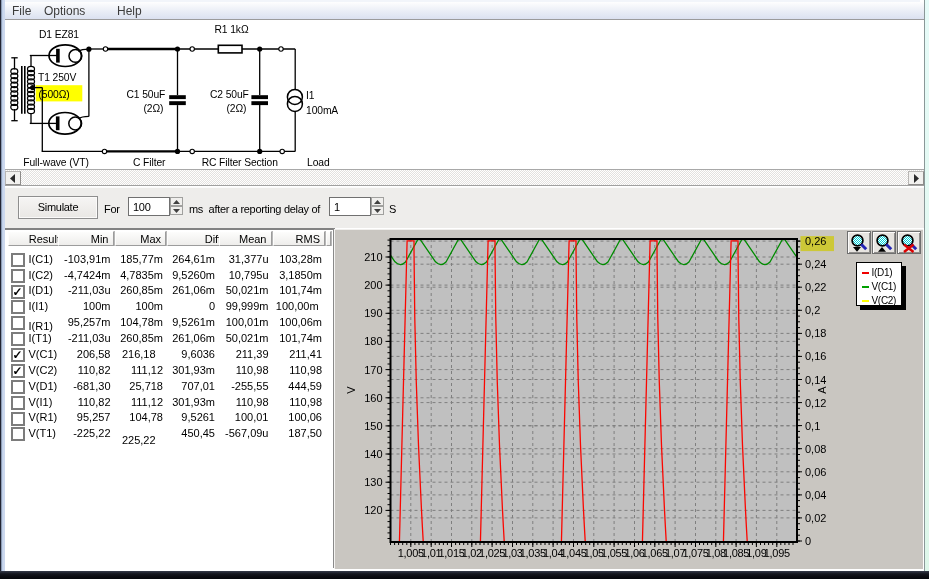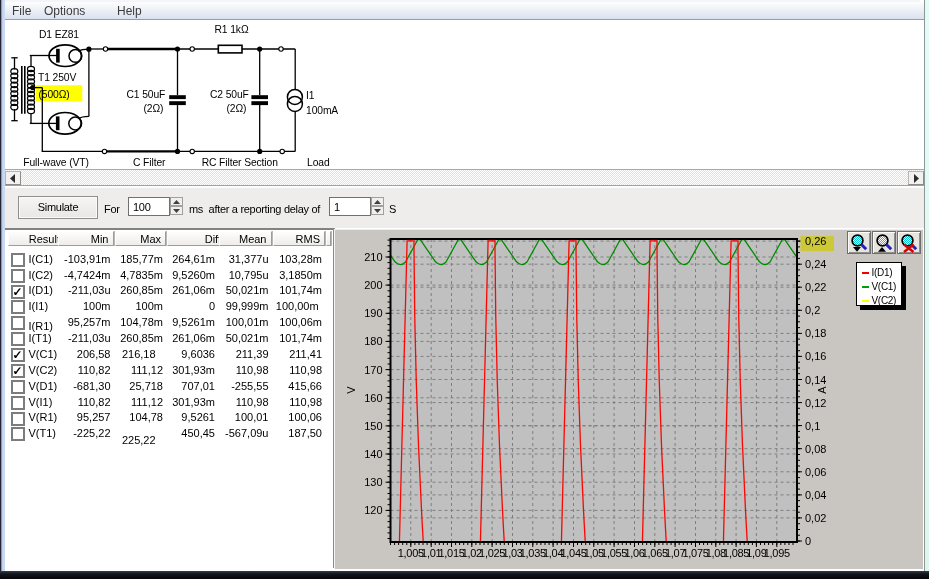--- a/index.html
+++ b/index.html
@@ -257,21 +257,21 @@
 <div class="rt" style="left:114.5px;top:362.8px;width:48.5px;text-align:right">111,12</div>
 <div class="rt" style="left:167.0px;top:362.8px;width:48.0px;text-align:right">301,93m</div>
 <div class="rt" style="left:219.0px;top:362.8px;width:49.5px;text-align:right">110,98</div>
 <div class="rt" style="left:272.5px;top:362.8px;width:49.5px;text-align:right">110,98</div>
 <div class="cb" style="left:10.5px;top:379.8px"></div>
 <div class="rt" style="left:28.5px;top:378.7px;width:40px">V(D1)</div>
 <div class="rt" style="left:58.0px;top:378.7px;width:52.5px;text-align:right">-681,30</div>
 <div class="rt" style="left:114.5px;top:378.7px;width:48.5px;text-align:right">25,718</div>
 <div class="rt" style="left:167.0px;top:378.7px;width:48.0px;text-align:right">707,01</div>
 <div class="rt" style="left:219.0px;top:378.7px;width:49.5px;text-align:right">-255,55</div>
-<div class="rt" style="left:272.5px;top:378.7px;width:49.5px;text-align:right">415,66</div>
+<div class="rt" style="left:272.5px;top:378.7px;width:49.5px;text-align:right">444,59</div>
 <div class="cb" style="left:10.5px;top:395.6px"></div>
 <div class="rt" style="left:28.5px;top:394.5px;width:40px">V(I1)</div>
 <div class="rt" style="left:58.0px;top:394.5px;width:52.5px;text-align:right">110,82</div>
 <div class="rt" style="left:114.5px;top:394.5px;width:48.5px;text-align:right">111,12</div>
 <div class="rt" style="left:167.0px;top:394.5px;width:48.0px;text-align:right">301,93m</div>
 <div class="rt" style="left:219.0px;top:394.5px;width:49.5px;text-align:right">110,98</div>
 <div class="rt" style="left:272.5px;top:394.5px;width:49.5px;text-align:right">110,98</div>
 <div class="cb" style="left:10.5px;top:411.5px"></div>
 <div class="rt" style="left:28.5px;top:410.4px;width:40px">V(R1)</div>
 <div class="rt" style="left:58.0px;top:410.4px;width:52.5px;text-align:right">95,257</div>

